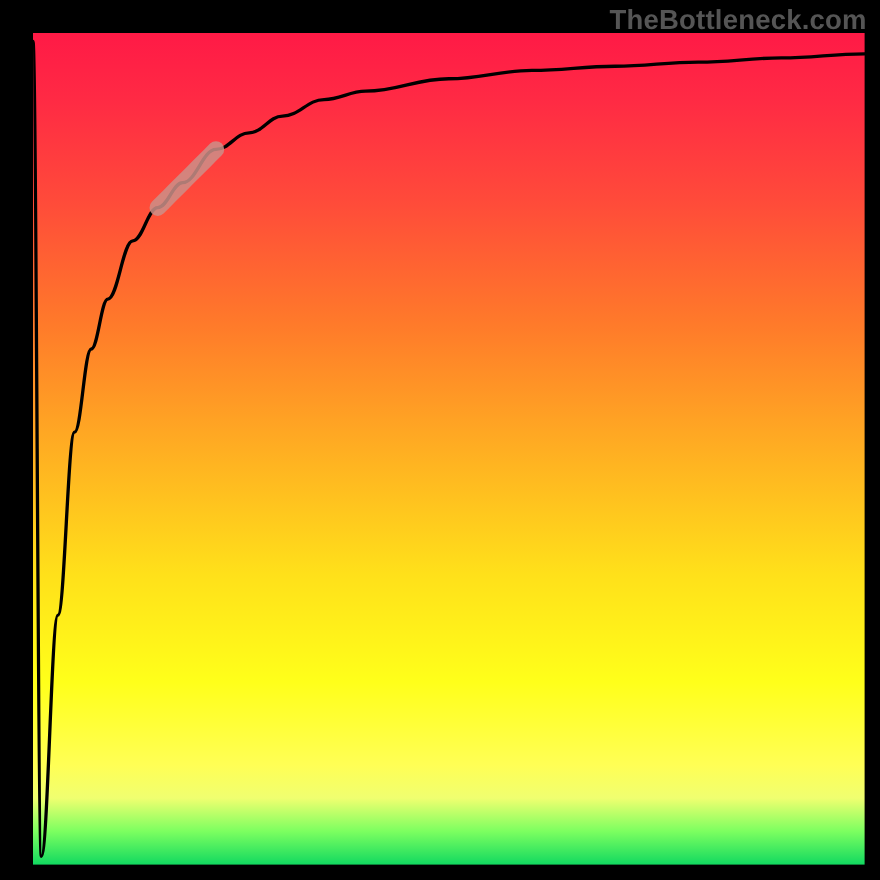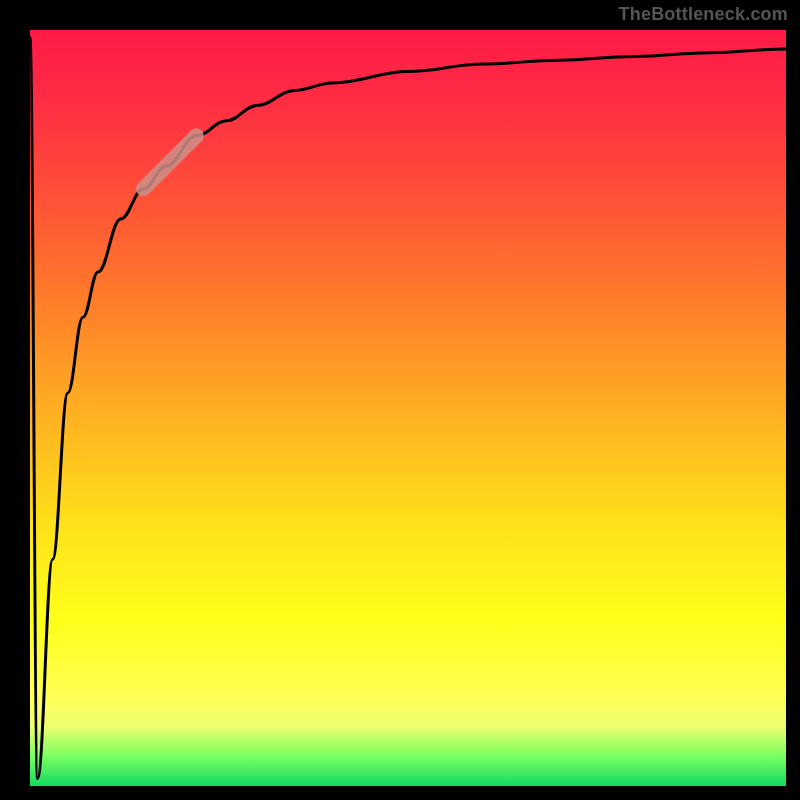--- a/index.html
+++ b/index.html
@@ -27,21 +27,21 @@
       #ffff55 88%,
       #f0ff70 92%,
       #7cff60 96%,
       #12d960 100%);
   }
   .watermark {
     position: absolute;
     top: 4px;
     right: 12px;
     font-family: Arial, Helvetica, sans-serif;
-    font-size: 18px;
+    font-size: 25px;
     font-weight: bold;
     color: #555;
     letter-spacing: 0.2px;
     user-select: none;
   }
   .curve-svg {
     position: absolute;
     left: 0;
     top: 0;
     width: 800px;

